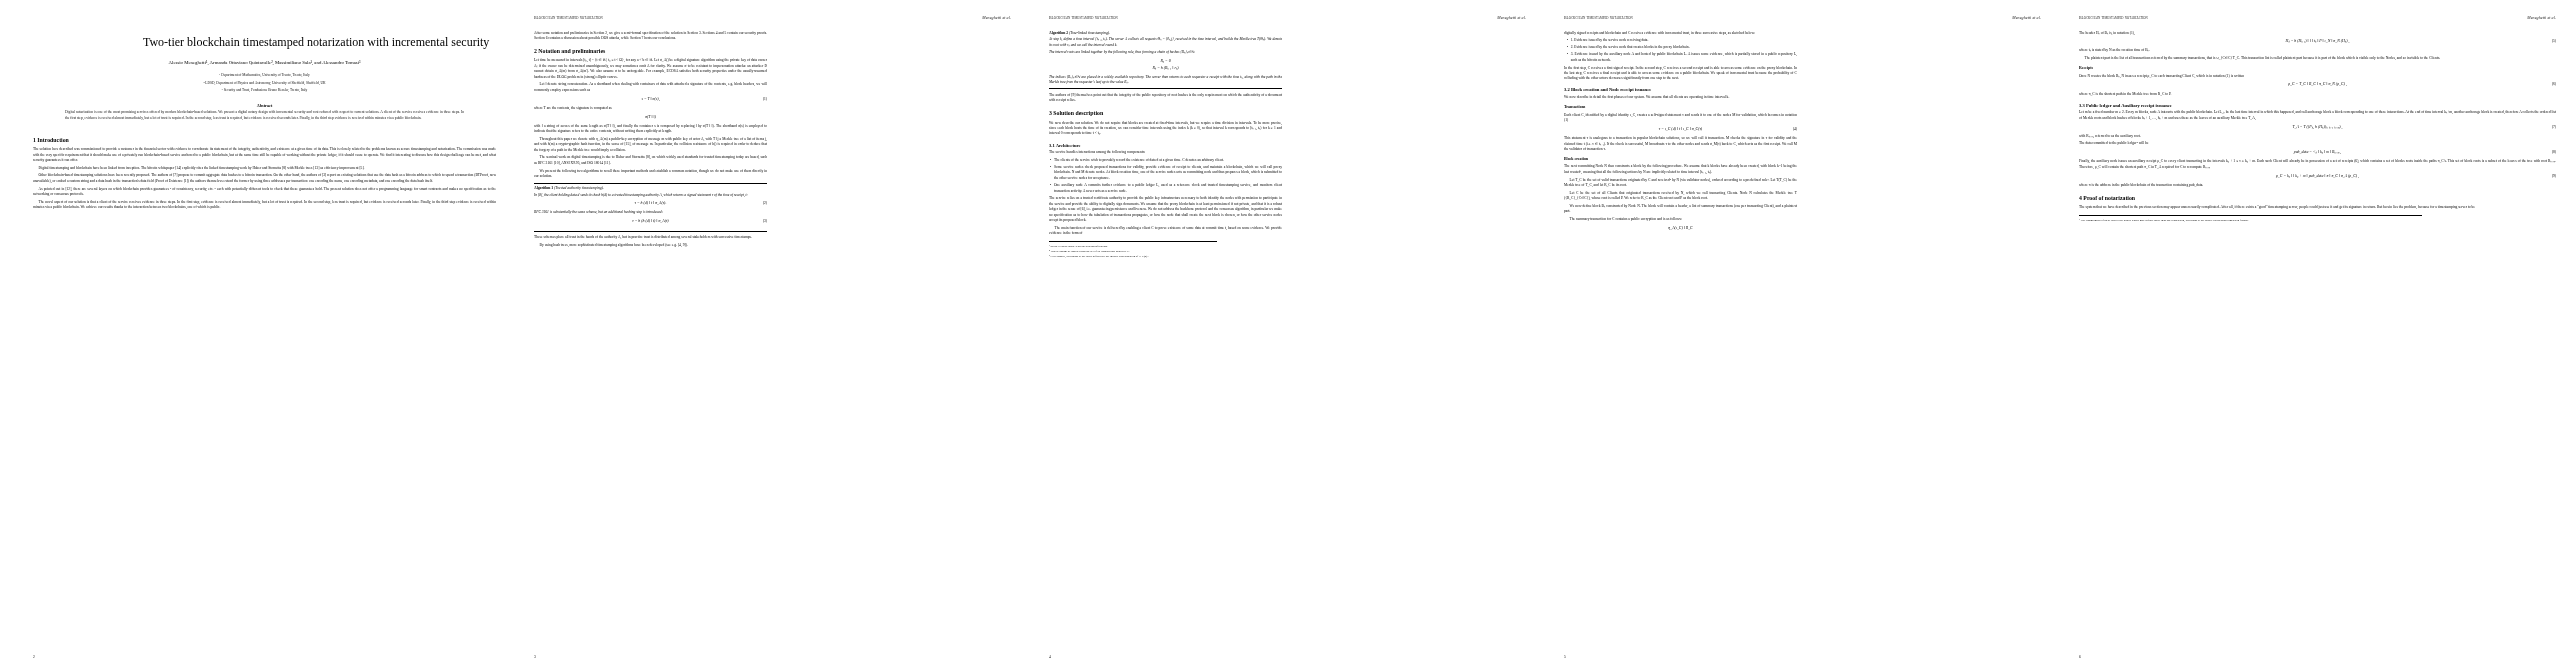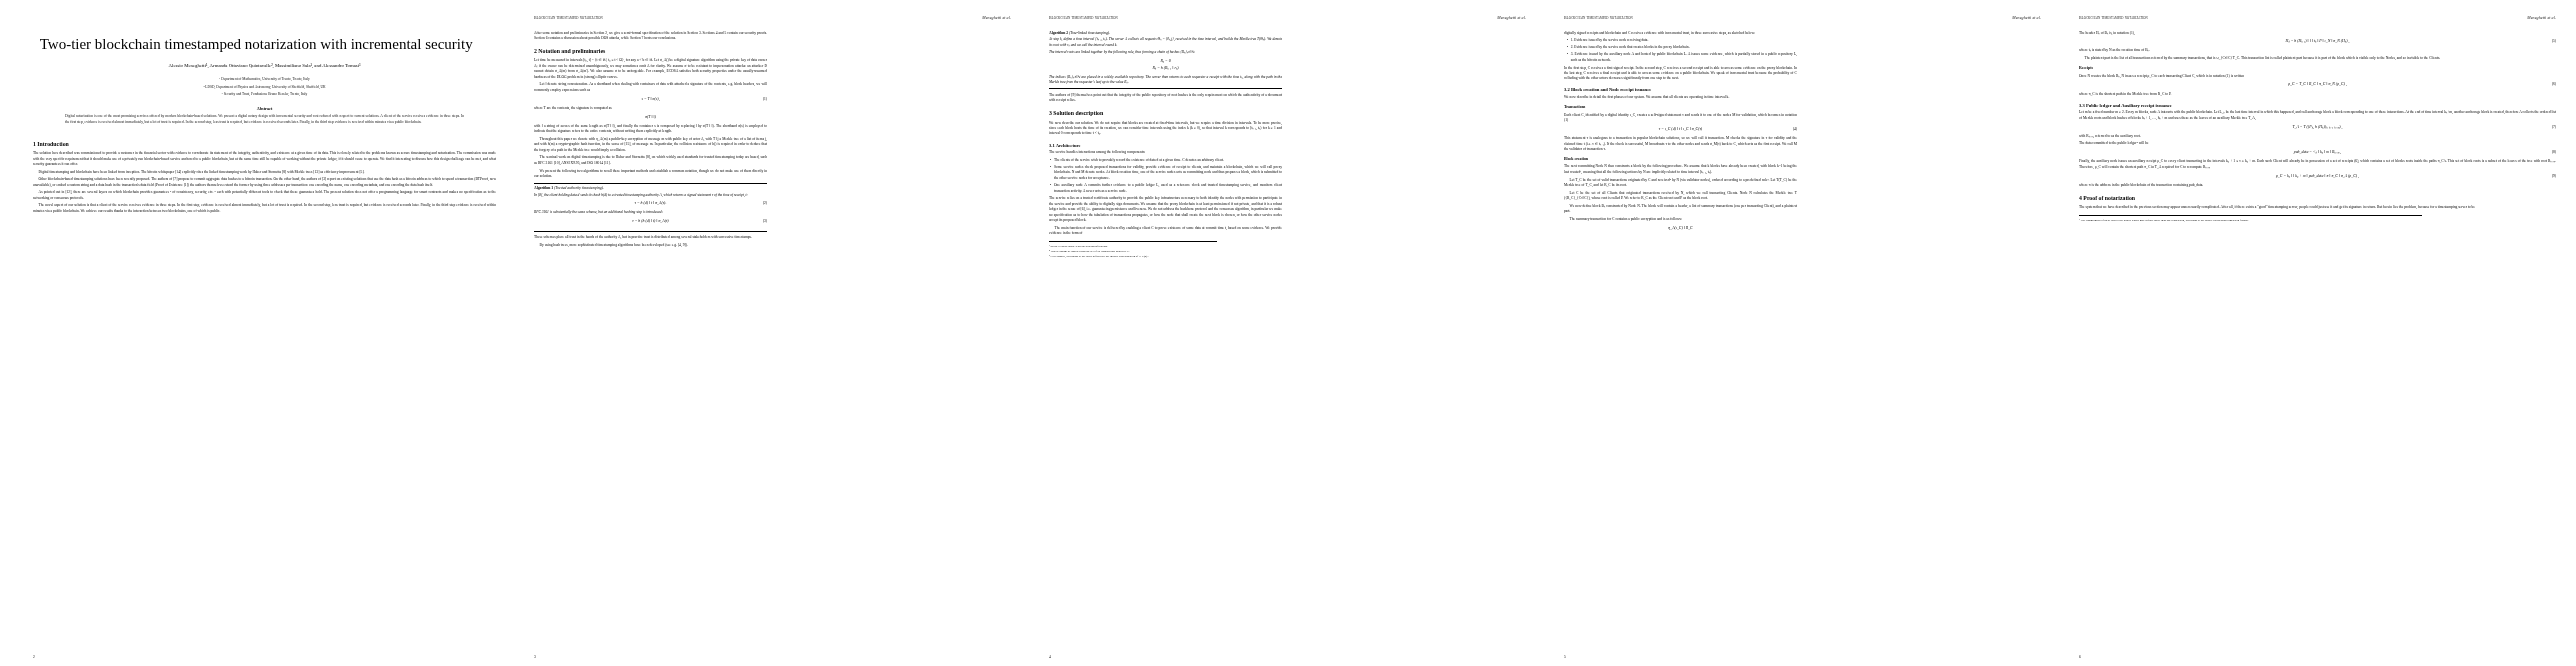--- a/index.html
+++ b/index.html
@@ -52,22 +52,22 @@
     font-size: 4px;
     color: #222;
     font-family: "Liberation Serif", serif;
     margin-bottom: 11px;
     letter-spacing: 0.1px;
   }
   .runhead .l { font-variant: small-caps; }
   .runhead .r { font-style: italic; }
 
   .title {
-    text-align: left;
-    font-size: 15px;
+    text-align: right;
+    font-size: 12px;
     line-height: 1.26;
     margin: 20px 6.7px 10px 6.7px;
     font-family: "Liberation Serif", serif;
   }
   .authors {
     text-align: center;
     font-size: 4.8px;
     line-height: 1.45;
     margin: 0 10px 6.7px 10px;
   }

